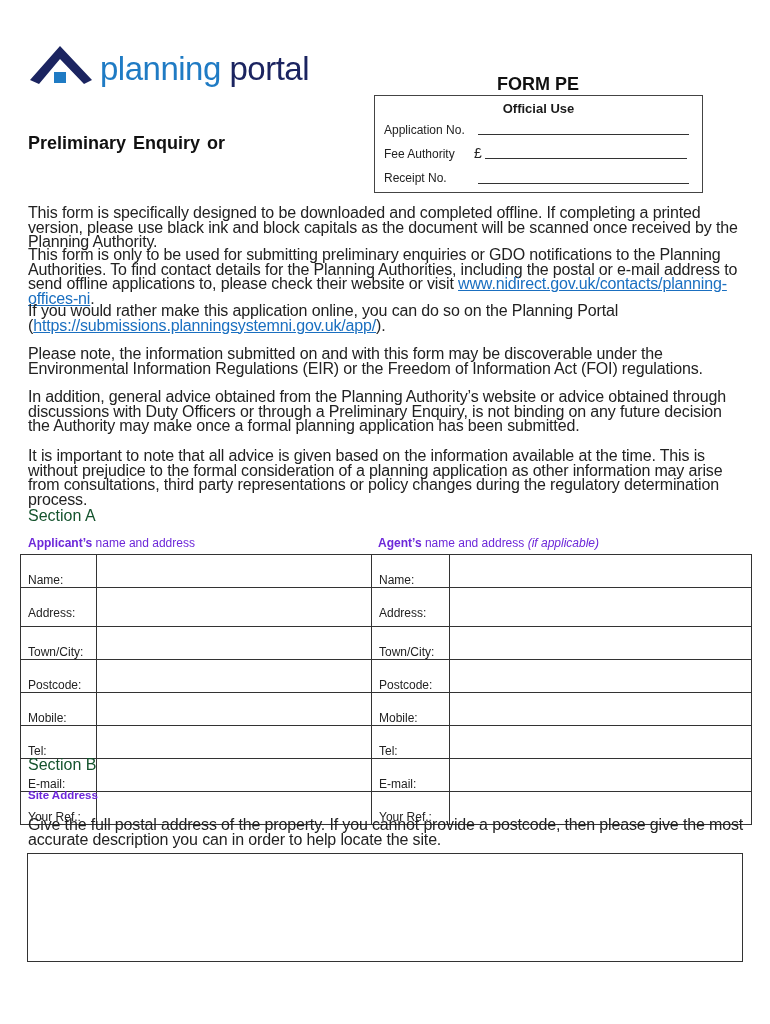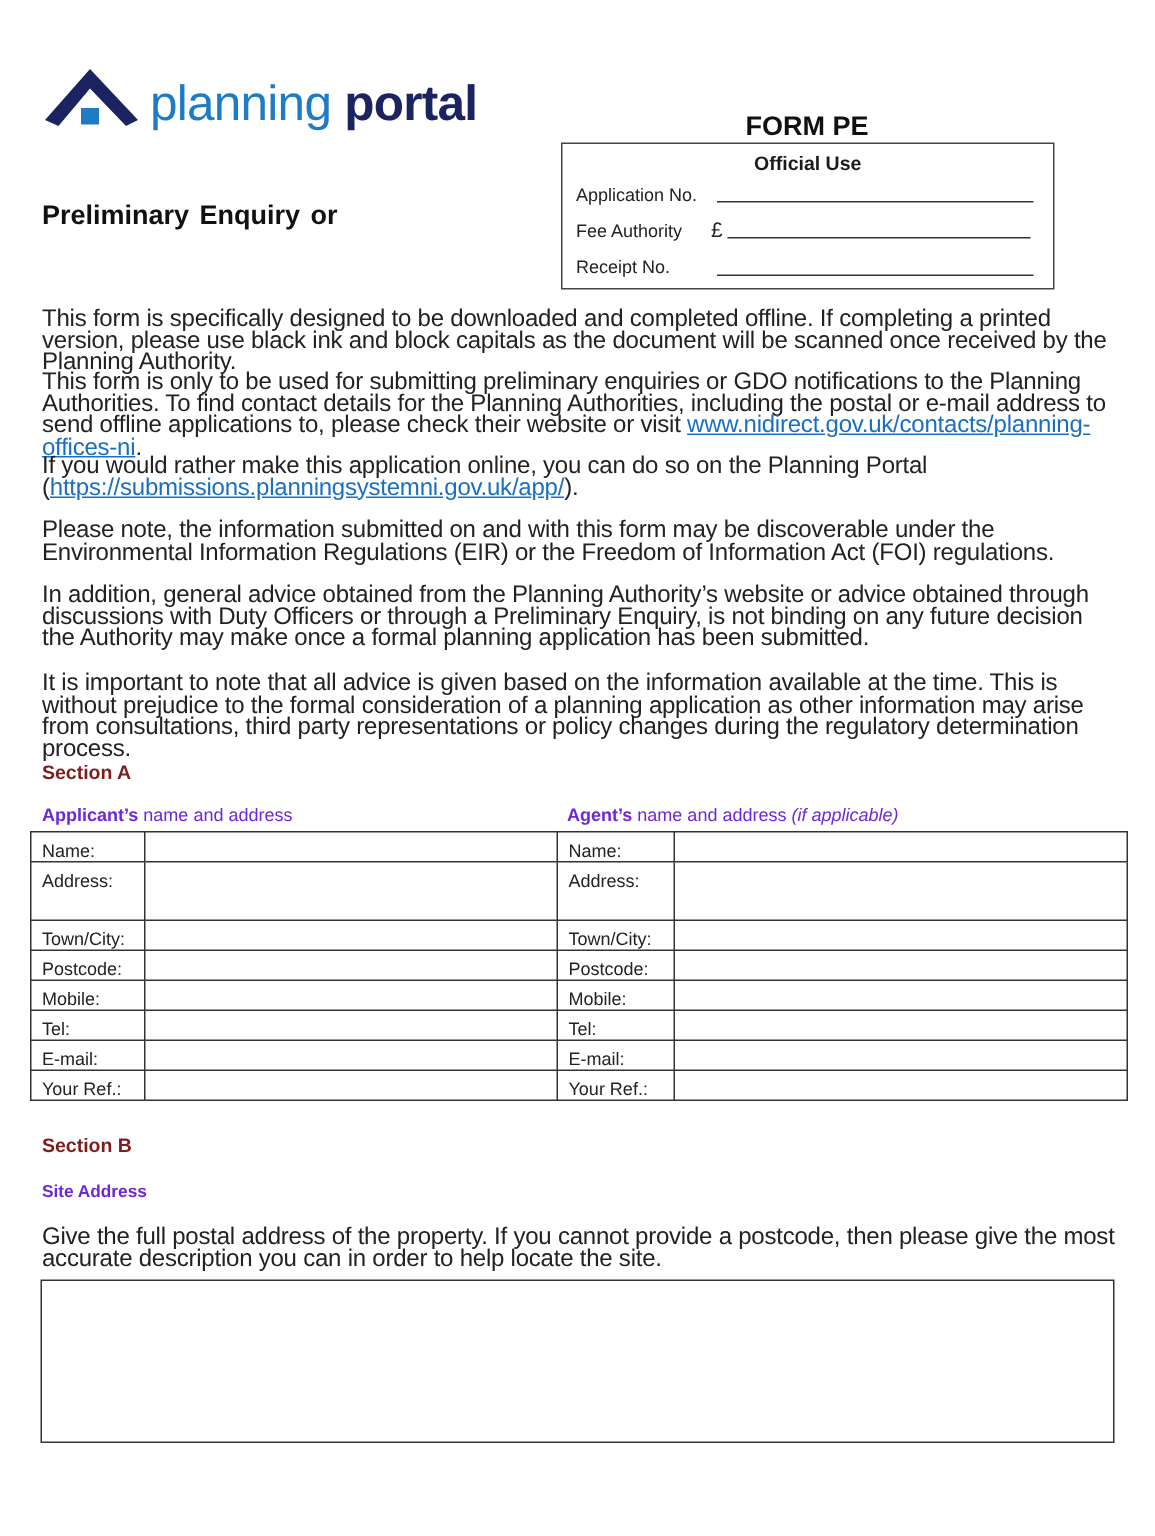--- a/index.html
+++ b/index.html
@@ -3,40 +3,40 @@
 <meta charset="utf-8">
 <style>
   * { box-sizing: border-box; margin: 0; padding: 0; }
   html, body { width: 770px; height: 1024px; background: #ffffff; overflow: hidden; }
   body { position: relative; font-family: "Liberation Sans", sans-serif; color: #1a1a1a; }
 
   .logo { position: absolute; left: 28px; top: 42px; width: 300px; height: 52px; }
   .logo svg { position: absolute; left: 0; top: 0; }
   .logo-text { position: absolute; left: 72px; top: 8px; font-size: 33px; letter-spacing: -0.5px; white-space: nowrap; }
   .logo-text .w1 { color: #1f7bc4; margin-top: 47px; }
-  .logo-text .w2 { color: #1b2460; font-weight: bold; }
+  .logo-text .w2 { color: #1b2460; font-weight: normal; }
 
   .form-id { position: absolute; left: 497px; top: 62px; font-size: 18px; font-weight: bold; color: #111; margin-top: 12px; }
 
   .official { position: absolute; left: 374px; top: 95px; width: 329px; height: 98px; border: 1.5px solid #444; }
   .official .ttl { position: absolute; left: 0; width: 100%; top: 5px; text-align: center; font-size: 13px; font-weight: bold; }
   .official .row { position: absolute; left: 9px; font-size: 12px; color: #222; }
   .official .line { position: absolute; border-bottom: 1px solid #333; height: 1px; }
 
   .doc-title { position: absolute; left: 28px; top: 131px; font-size: 18px; font-weight: bold; line-height: 24px; color: #111; word-spacing: 2px; }
 
   .para { position: absolute; left: 28px; width: 718px; font-size: 16px; line-height: 14.6px; color: #222; letter-spacing: -0.15px; }
   .para a { color: #1a6fc0; text-decoration: underline; }
 
-  .section-h { position: absolute; left: 28px; font-size: 13px; font-weight: bold; color: #7f1d1d; }
+  .section-h { position: absolute; left: 28px; font-size: 16px; font-weight: normal; color: #14532d; }
   .sub-h { position: absolute; font-size: 12px; color: #6d28d9; }
   .sub-h b { font-weight: bold; }
 
   table.addr { position: absolute; left: 20px; top: 554px; width: 732px; border-collapse: collapse; }
-  table.addr td { border: 1.3px solid #333; font-size: 12px; color: #222; padding: 5px 7px 0 7px; vertical-align: top; height: 19.5px; }
+  table.addr td { border: 1.3px solid #333; font-size: 12px; color: #222; padding: 18px 7px 0 7px; vertical-align: top; height: 19.5px; }
   table.addr tr.tall td { height: 39px; }
   table.addr td.lbl { width: 76px; }
   table.addr td.val-l { width: 275px; }
   table.addr td.lbl-r { width: 78px; }
 
   .site-box { position: absolute; left: 27px; top: 853px; width: 716px; height: 109px; border: 1.5px solid #333; }
 </style>
 </head>
 <body>
 

